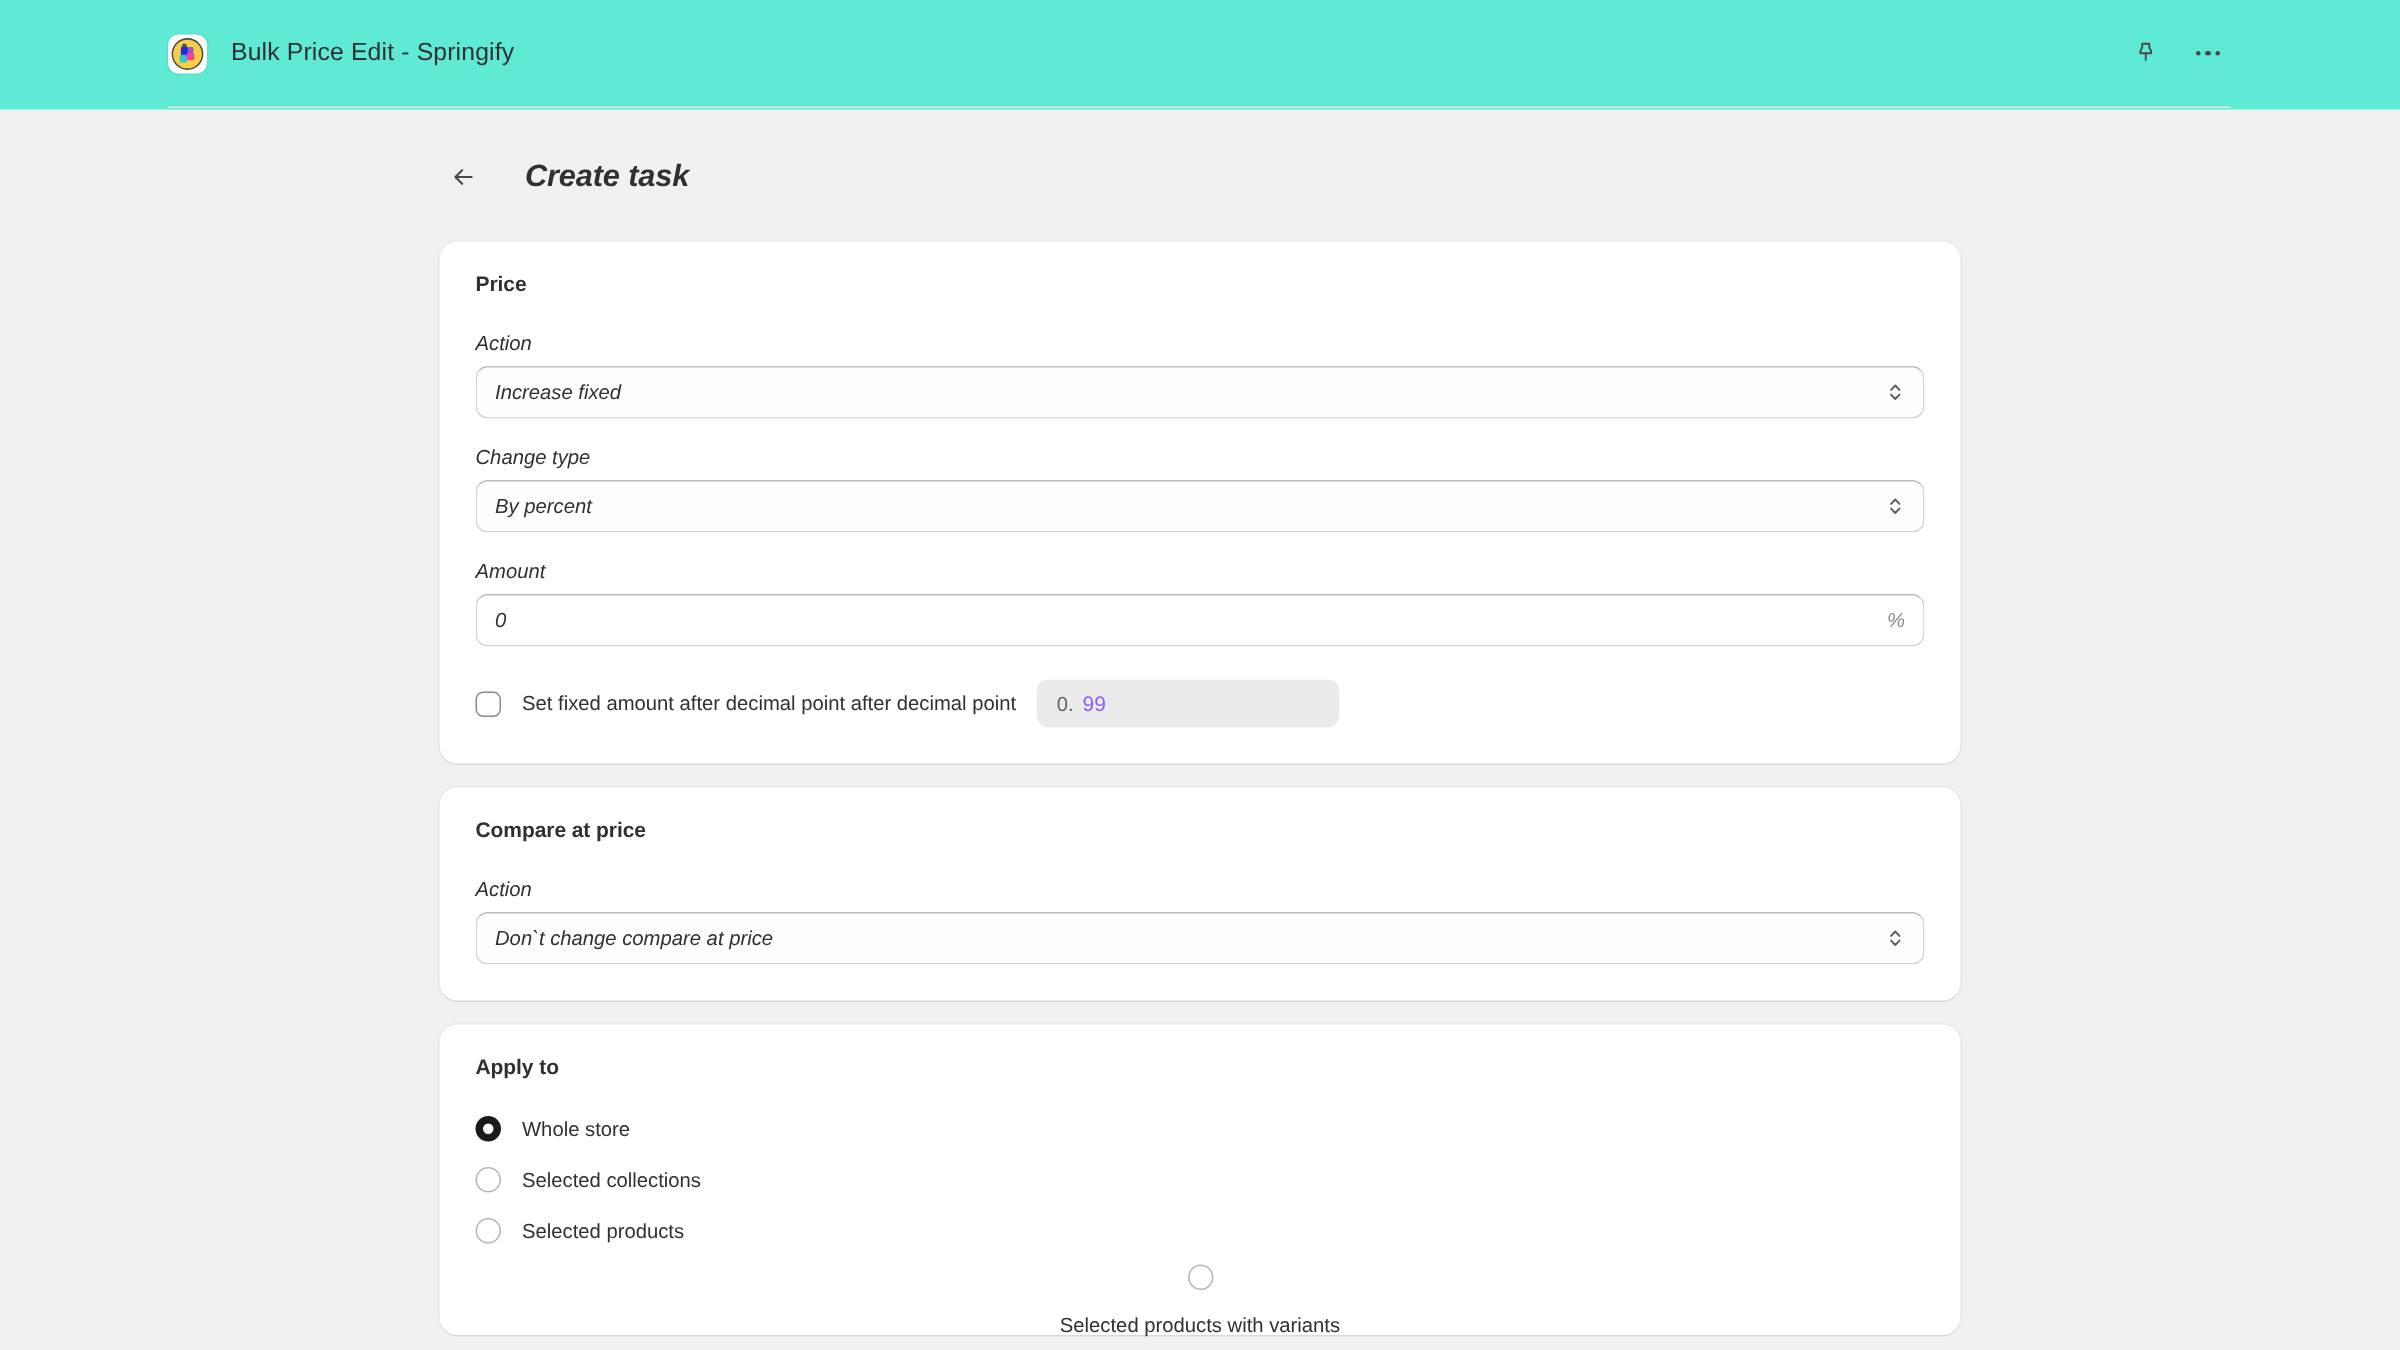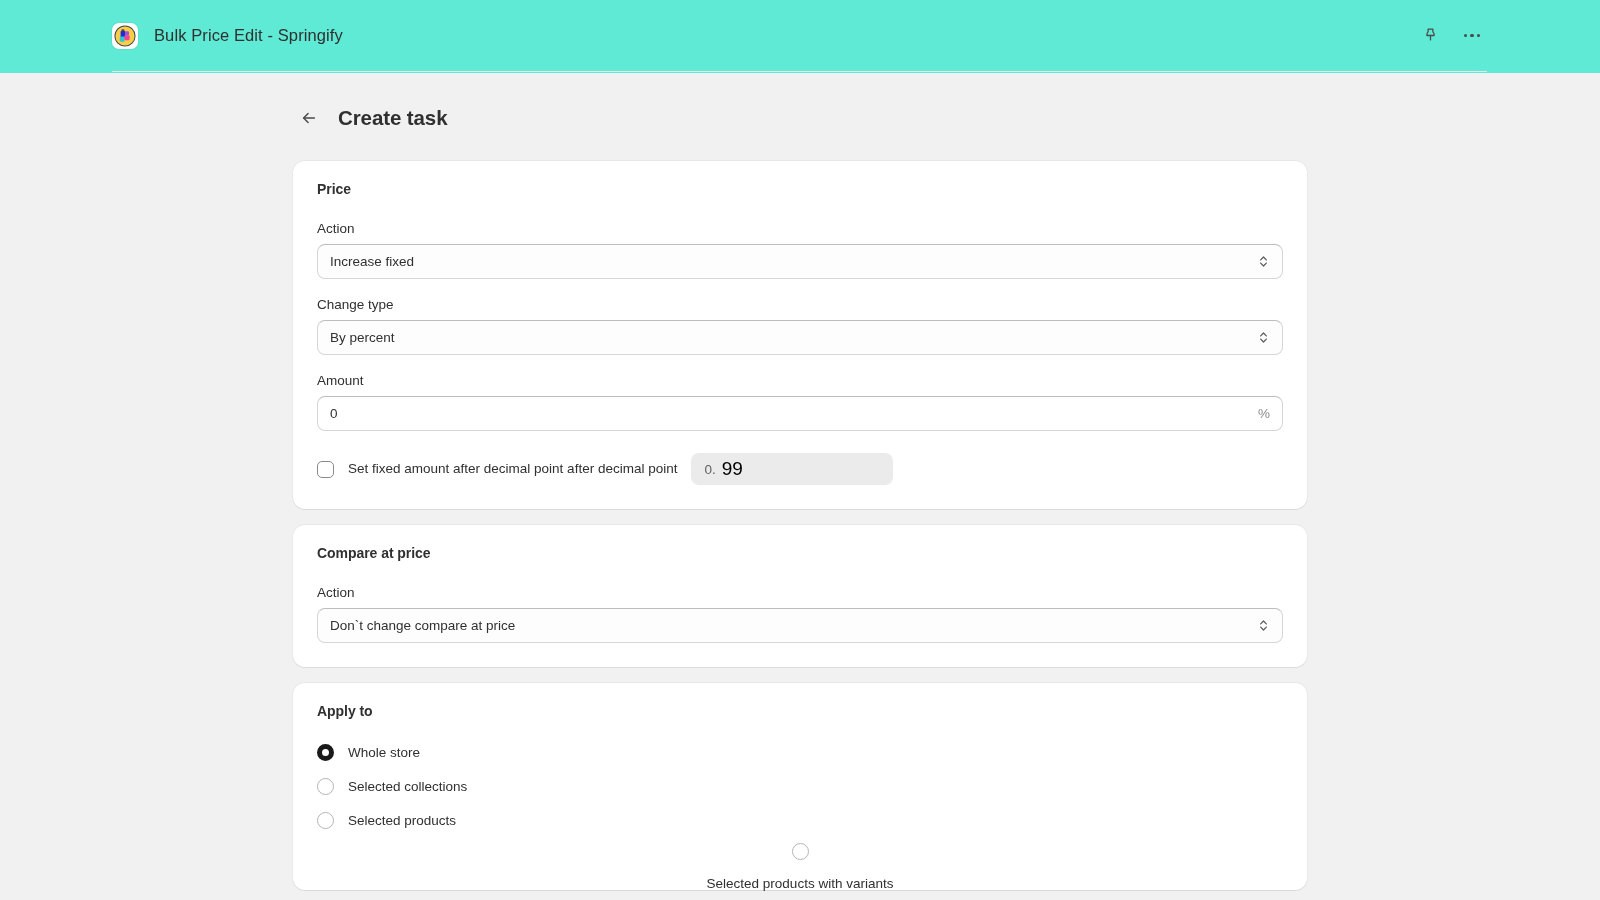--- a/index.html
+++ b/index.html
@@ -96,24 +96,25 @@
     height: 827px;
   }
   .page-inner {
     width: 1014px;
     margin: 0 auto;
     padding-top: 27px;
   }
   .page-header {
     display: flex;
     align-items: center;
-    gap: 16px;
+    gap: 28px;
     padding-left: 3px;
     height: 36px;
     margin-bottom: 25px;
+    font-style: italic;
   }
   .back-btn {
     width: 26px;
     height: 26px;
     border: none;
     background: transparent;
     padding: 0;
     display: flex;
     align-items: center;
     justify-content: center;
@@ -139,21 +140,21 @@
   }
   .card-title {
     font-size: 14px;
     font-weight: 700;
     color: #303030;
     margin: 0 0 22px 0;
     letter-spacing: -0.05px;
   }
 
   
-  .field { margin-bottom: 16px; }
+  .field { margin-bottom: 16px; font-style: italic; }
   .field:last-child { margin-bottom: 0; }
   .field-label {
     display: block;
     font-size: 13.5px;
     color: #303030;
     margin-bottom: 5px;
     line-height: 20px;
   }
   .control {
     position: relative;
@@ -225,22 +226,22 @@
     align-items: center;
     padding: 0 12px;
     gap: 6px;
     cursor: not-allowed;
   }
   .decimal-prefix {
     font-size: 13.5px;
     color: #616161;
   }
   .decimal-placeholder {
-    font-size: 19px;
-    color: #000000;
+    font-size: 14px;
+    color: #8b5cf6;
   }
 
   
   .radio-group { margin-top: 2px; }
   .radio-row {
     display: flex;
     align-items: center;
     gap: 14px;
     height: 23px;
     margin-bottom: 11px;

